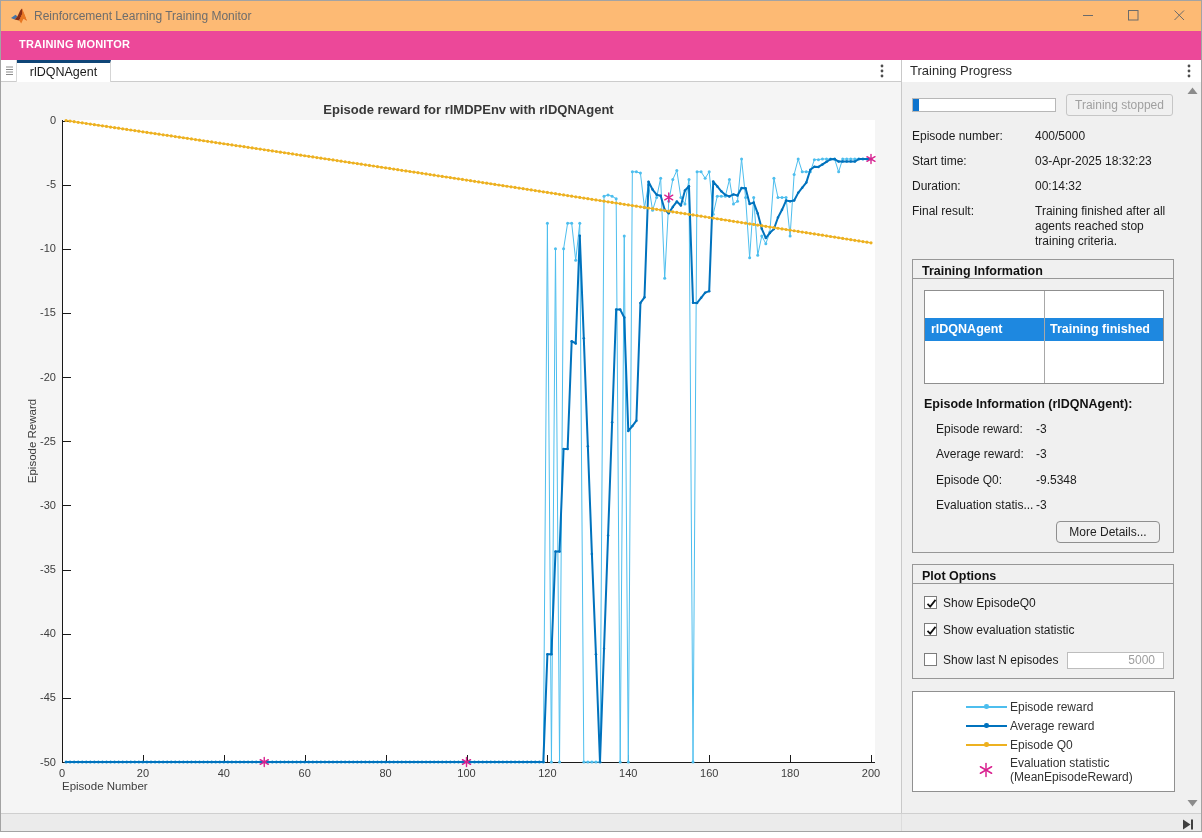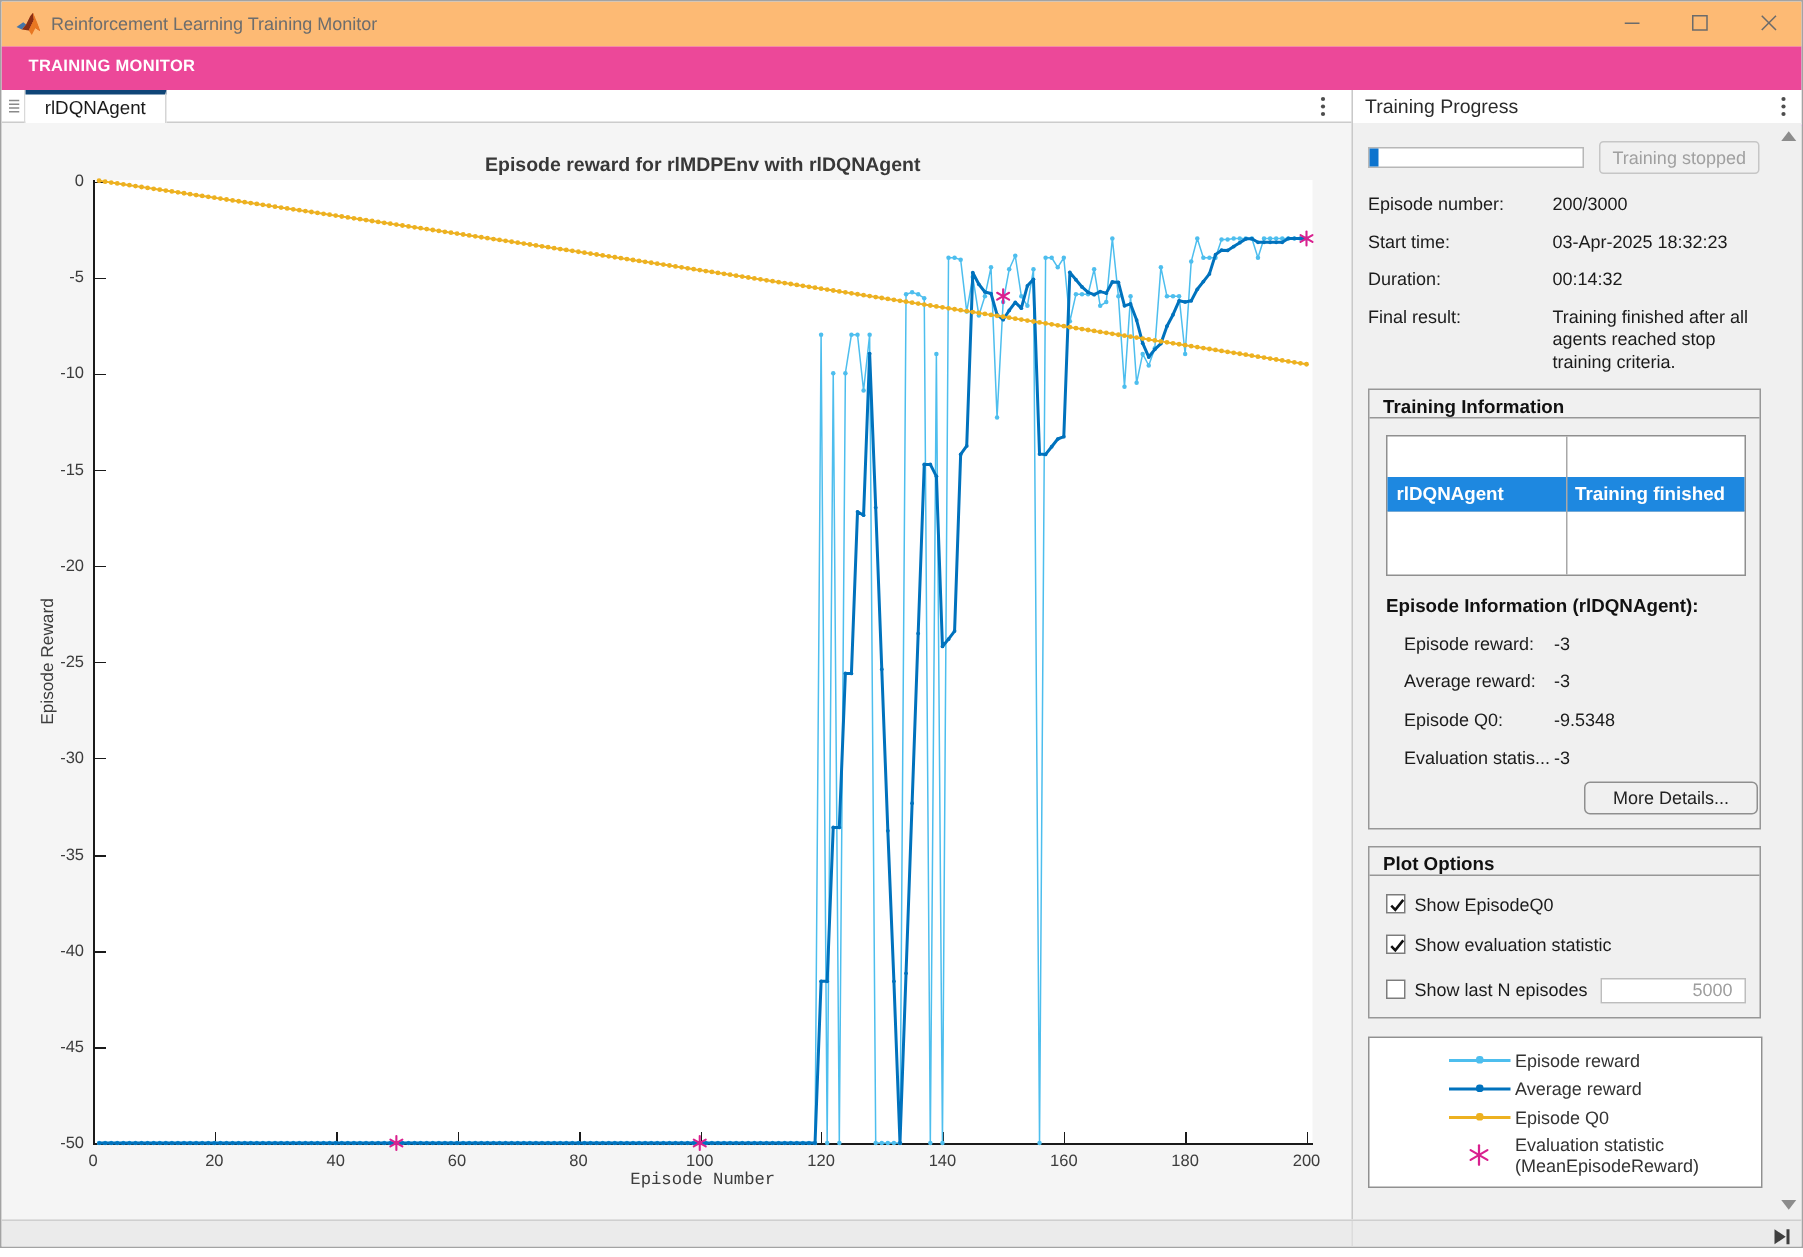--- a/index.html
+++ b/index.html
@@ -29,22 +29,22 @@
   #doc-tab { position:absolute; left:16px; top:0; width:94px; height:22px; background:#ffffff;
     border-right:1px solid #d5d5d5; border-top:3px solid #0f4577; }
   #doc-tab span { display:block; text-align:center; margin-top:2px; font-size:12.5px; color:#1a1a1a; }
   #tabbar-kebab { position:absolute; left:872px; top:2px; width:18px; height:18px; }
 
   
   #document { position:absolute; left:0; top:81px; width:900px; height:731px; background:#f5f5f5; }
   #chart-svg { position:absolute; left:0; top:0; }
   #chart-title { position:absolute; left:61px; top:20px; width:813px; text-align:center;
     font-size:13px; font-weight:bold; color:#383838; }
-  #chart-xlabel { position:absolute; left:61px; top:698px; width:813px; text-align:center;
-    font-size:11.5px; color:#3d3d3d;font-family:Liberation Mono, monospace; }
+  #chart-xlabel { position:absolute; left:61px; top:698px; width:813px; text-align:left;
+    font-size:11.5px; color:#3d3d3d; }
   #chart-ylabel { position:absolute; left:31px; top:359px; font-size:11.5px; color:#3d3d3d;
     transform:translate(-50%,-50%) rotate(-90deg); white-space:nowrap; }
 
   
   #divider { position:absolute; left:900px; top:59px; width:1px; height:753px; background:#c9c9c9; }
 
   
   #panel-header { position:absolute; left:901px; top:59px; width:301px; height:24px; background:#ffffff;
     border-bottom:1px solid #d946ef; }
   #panel-title { position:absolute; left:8px; top:3px; font-size:13px; color:#2b2b2b; }
@@ -75,21 +75,21 @@
   #agent-table .th { position:absolute; top:6px; font-weight:bold; font-size:12.5px; color:#111111; }
   #col-div { position:absolute; left:119px; top:0; width:1px; height:92px; background:#a8a8a8; }
   #sel-row { position:absolute; left:0; top:27px; width:100%; height:23px; }
   #sel-row .td { position:absolute; top:4px; font-weight:bold; font-size:12.5px; color:#ffffff; }
   .td-agent,#th-agent { left:6px; }
   .td-status,#th-status { left:125px; }
   #epinfo-title { position:absolute; left:11px; top:137px; font-weight:bold; font-size:12.5px; color:#111111; }
   .eirow { position:absolute; left:11px; width:240px; }
   .eirow .flabel { position:absolute; left:12px;text-align:right; }
   .eirow .fvalue { position:absolute; left:112px; }
-  #btn-details { position:absolute; left:143px; top:261px; width:116px; height:22px; background:#f0f0f0;
+  #btn-details { position:absolute; left:143px; top:261px; width:104px; height:22px; background:#f0f0f0;
     border:1px solid #8f8f8f; border-radius:4px; text-align:center; line-height:20px; font-size:12px; color:#222222; }
 
   #po-box { top:482px; height:115px; }
   .cbrow { position:absolute; left:11px; height:14px; }
   .cbox { position:absolute; left:0; top:0; width:13px; height:13px; background:#ffffff;
     border:1px solid #7c7c7c; }
   .cbox svg { position:absolute; left:0; top:0; }
   .cblabel { position:absolute; left:19px; top:0px; white-space:nowrap; }
   #n-input { position:absolute; left:154px; top:87px; width:97px; height:17px; background:#ffffff;
     border:1px solid #bdbdbd; font-size:12px; color:#9e9e9e; text-align:right; padding-right:8px;
@@ -868,21 +868,21 @@
   </div>
 
   <div id="panel">
     <div id="progressbar">
       <div id="progress-fill" style="width: 6px;"></div>
     </div>
     <div id="btn-stopped">Training stopped</div>
 
     <div class="fieldrow" style="top:47px;">
       <span class="flabel">Episode number:</span>
-      <span class="fvalue">200/3000</span>
+      <span class="fvalue">400/5000</span>
     </div>
     <div class="fieldrow" style="top:72px;">
       <span class="flabel">Start time:</span>
       <span class="fvalue">03-Apr-2025 18:32:23</span>
     </div>
     <div class="fieldrow" style="top:97px;">
       <span class="flabel">Duration:</span>
       <span class="fvalue">00:14:32</span>
     </div>
     <div class="fieldrow" style="top:122px;">

